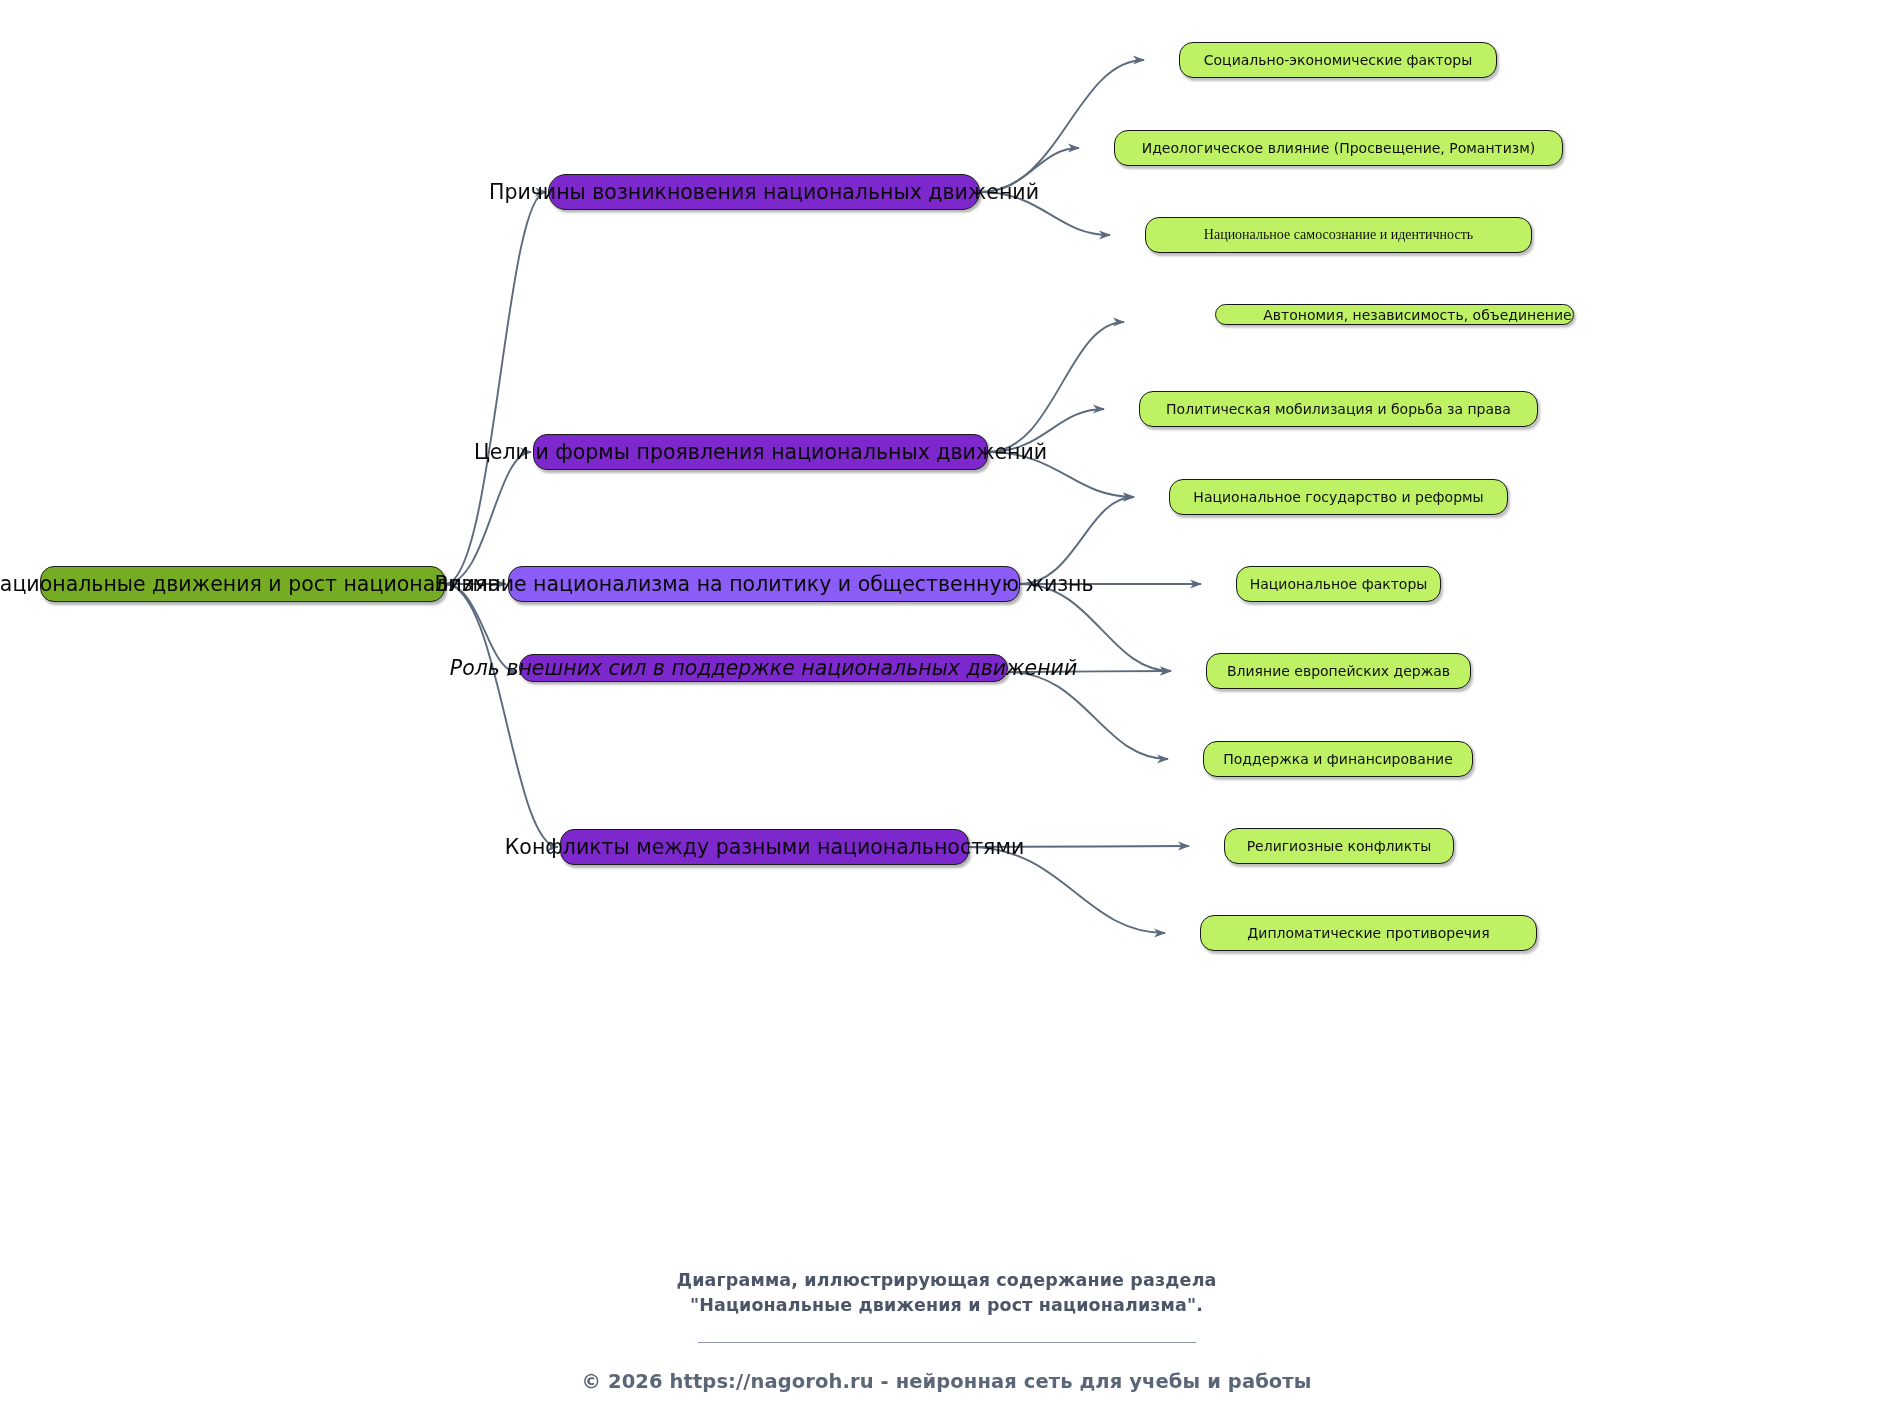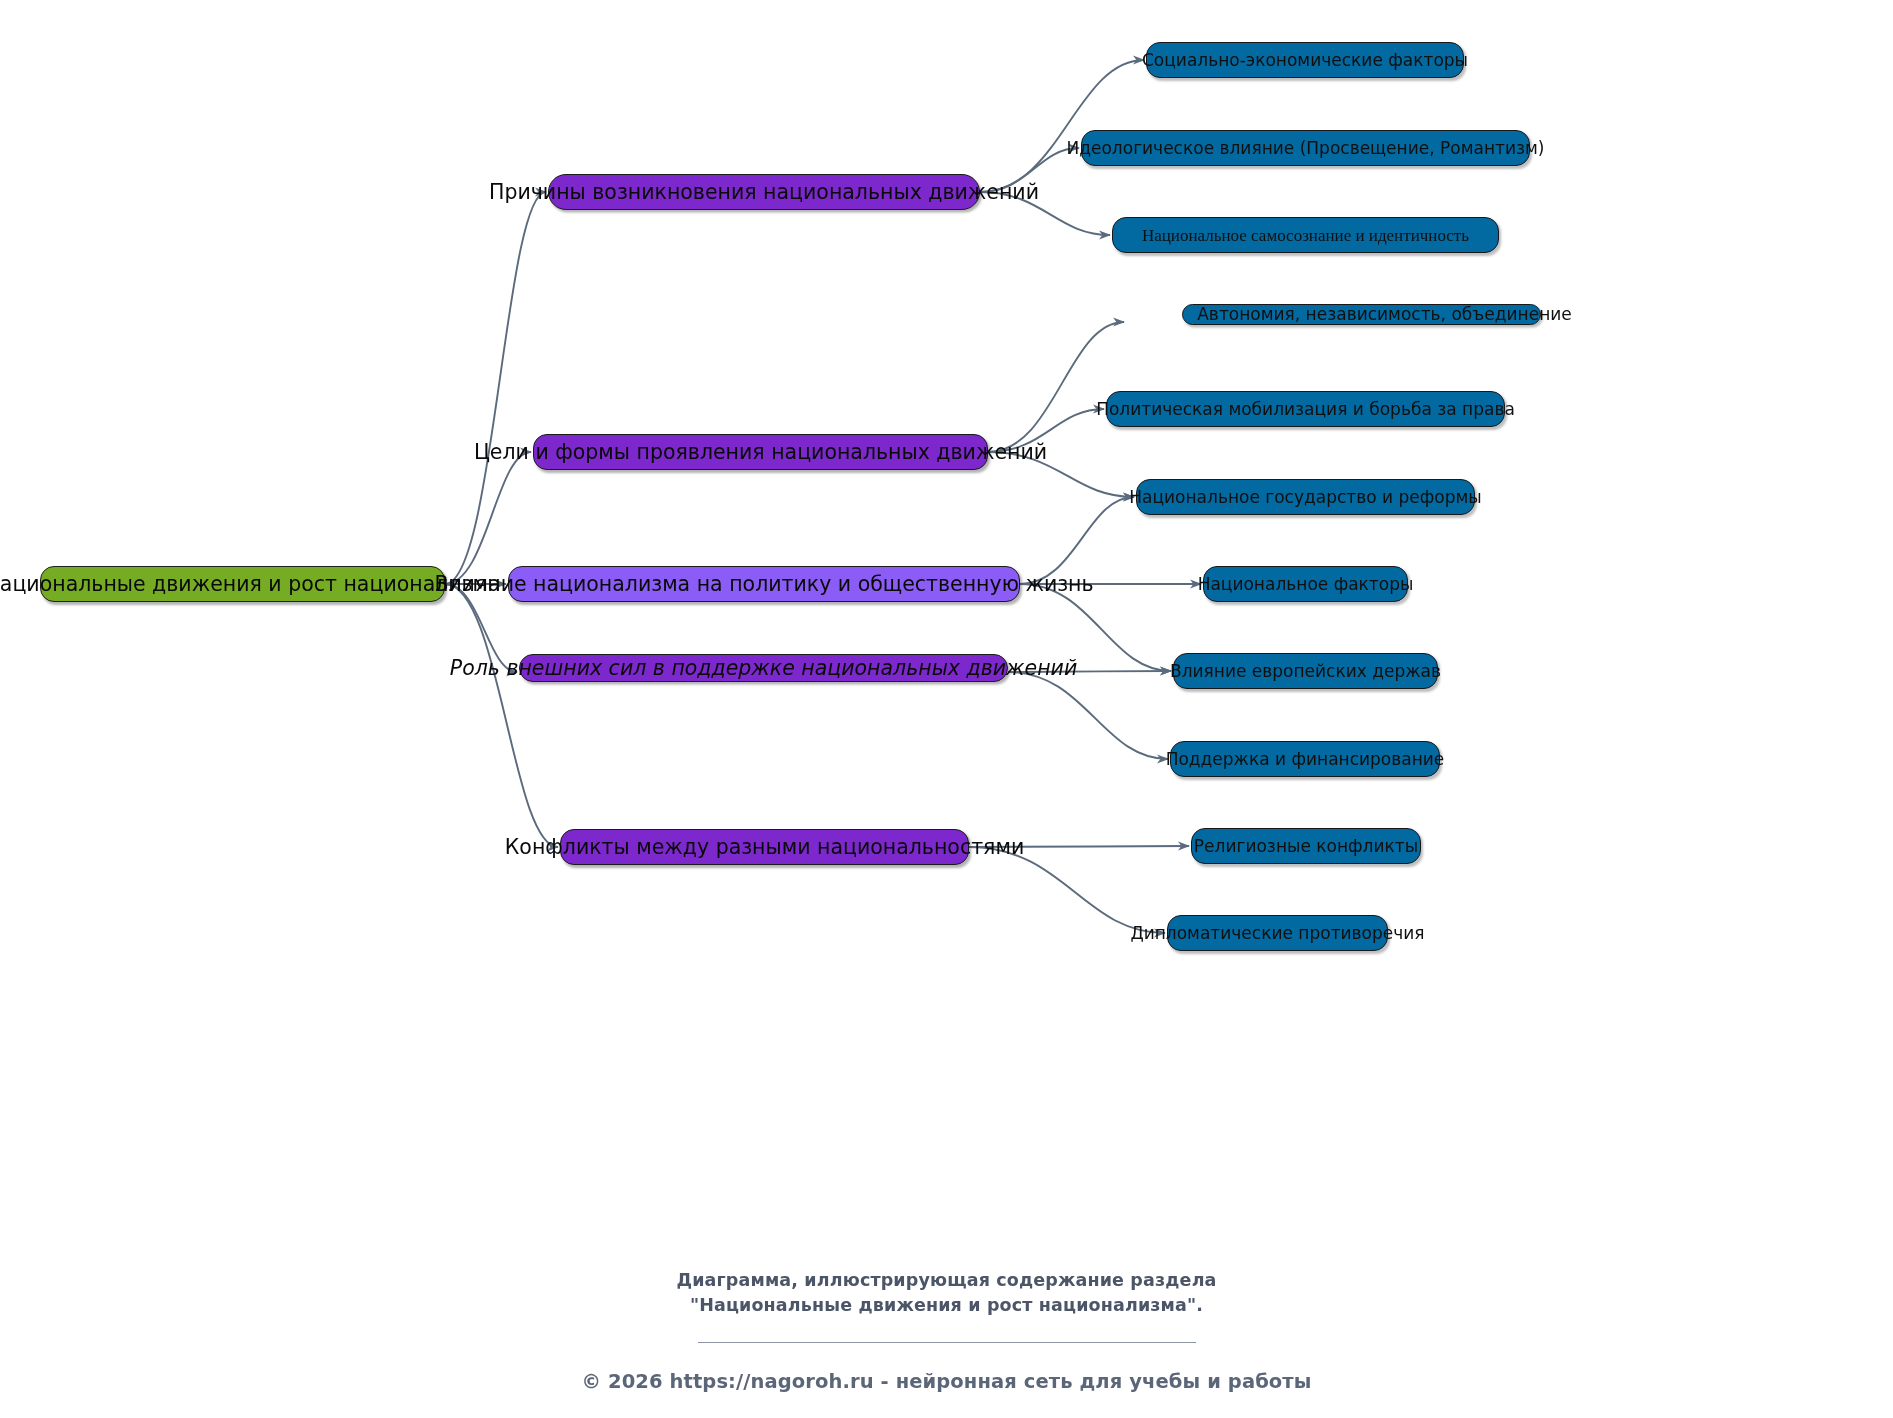--- a/index.html
+++ b/index.html
@@ -43,25 +43,26 @@
     box-shadow:2px 2.5px 2.5px rgba(0,0,0,0.30);
   }
   .node-branch{
     background:#7d28cd;
     border:1.6px solid #1b1b1b;
     color:#0a0a0a;
     font-size:20.5px;
     box-shadow:2px 2.5px 2.5px rgba(0,0,0,0.30);
   }
   .node-leaf{
-    background:#0369a1;
+    background:#bef264;
     border:1.7px solid #16181c;
     color:#101010;
-    font-size:17px;
+    font-size:14px;
     box-shadow:2px 2.5px 2.5px rgba(0,0,0,0.26);
+    margin-left:33px;
   }
   .caption{
     position:absolute;
     left:0;
     width:1893px;
     text-align:center;
     color:#4c5668;
     font-weight:bold;
     font-size:17.5px;
     line-height:1.42;
@@ -162,21 +163,21 @@
   </div>
   <div class="node node-leaf" style="left: 1173px; top: 653px; width: 265px; height: 36px;">
     <span class="lbl">Влияние европейских держав</span>
   </div>
   <div class="node node-leaf" style="left: 1170px; top: 741px; width: 270px; height: 36px;">
     <span class="lbl">Поддержка и финансирование</span>
   </div>
   <div class="node node-leaf" style="left: 1191px; top: 828px; width: 230px; height: 36px;">
     <span class="lbl">Религиозные конфликты</span>
   </div>
-  <div class="node node-leaf" style="left: 1167px; top: 915px; width: 221px; height: 36px;">
+  <div class="node node-leaf" style="left: 1167px; top: 915px; width: 337px; height: 36px;">
     <span class="lbl">Дипломатические противоречия</span>
   </div>
 
   <div class="caption" style="top:1268px">Диаграмма, иллюстрирующая содержание раздела</div>
   <div class="caption" style="top:1293px">"Национальные движения и рост национализма".</div>
   <div class="caption-rule" style="top:1342px"></div>
   <div class="credit" style="top:1370px">© 2026 https://nagoroh.ru - нейронная сеть для учебы и работы</div>
 
 </div>
 

